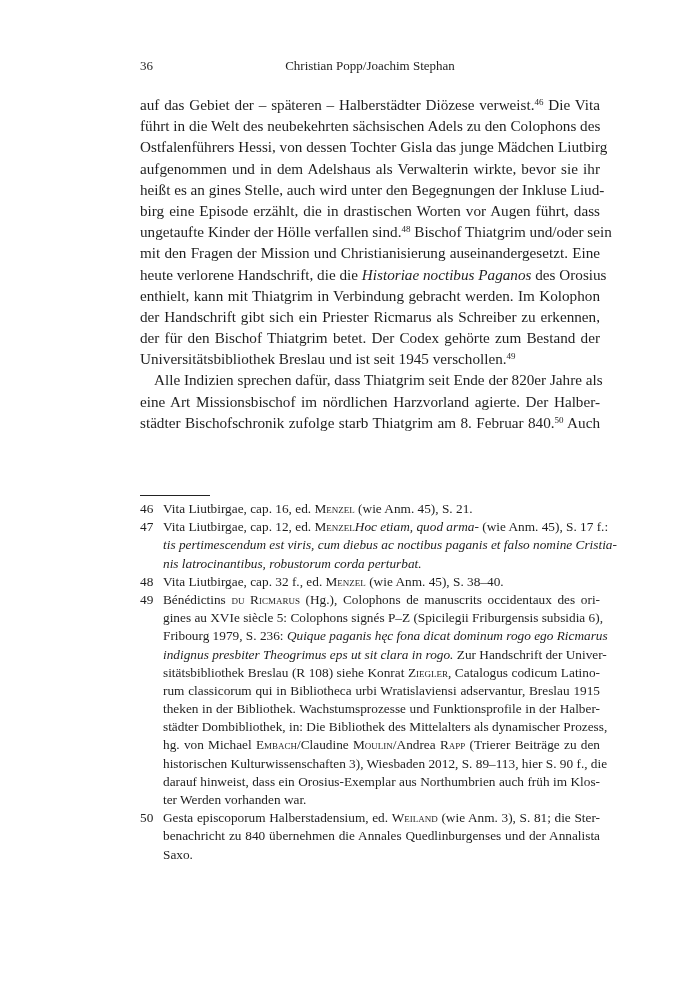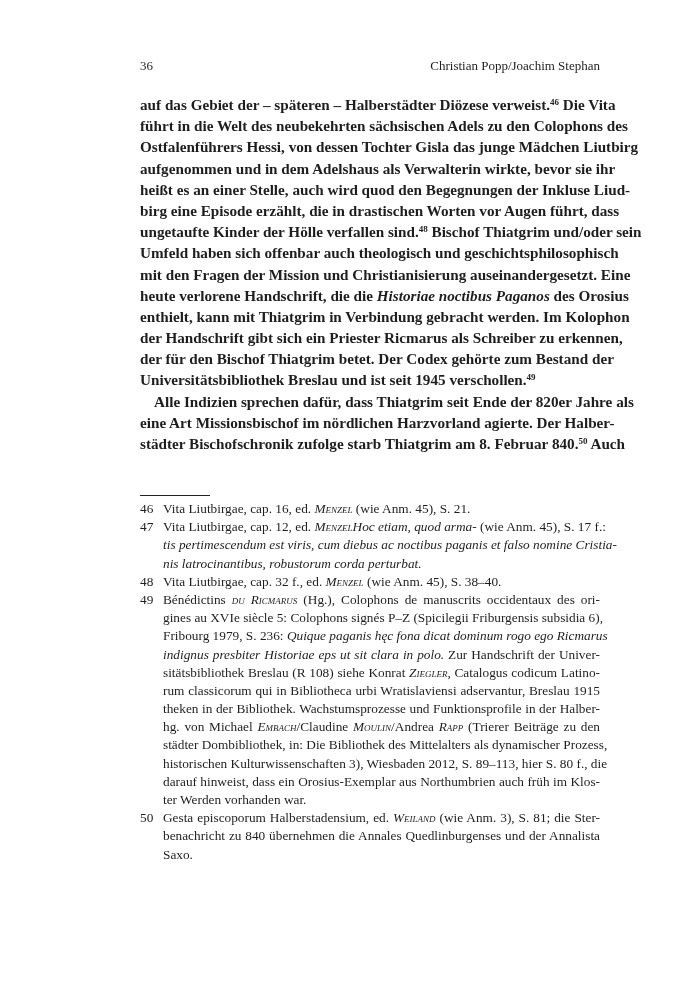--- a/index.html
+++ b/index.html
@@ -1,28 +1,28 @@
 <!DOCTYPE html>
 <html><head>
 <meta charset="utf-8">
 <style>
   html, body { margin: 0; padding: 0; background: #ffffff; }
   body { width: 700px; height: 988px; position: relative; overflow: hidden; color: #1e1e1e; font-family: "Liberation Serif", "DejaVu Serif", serif; }
   .page { position: absolute; left: 140px; top: 0; width: 460px; }
   .header { position: absolute; top: 58px; left: 0; width: 460px; height: 20px; font-size: 13px; }
   .header .pnum { position: absolute; left: 0; top: 0; }
-  .header .running { position: absolute; left: 0; width: 460px; text-align: right; top: 0; }
+  .header .running { position: absolute; left: 0; width: 460px; text-align: center; top: 0; }
   .body { position: absolute; top: 94px; left: 0; width: 460px; font-size: 15.2px; line-height: 21.2px; text-align: justify; }
   .body p { margin: 0; }
-  .line { display: block; text-align: justify; text-align-last: justify; white-space: nowrap; height: 21.2px; font-weight: bold; }
+  .line { display: block; text-align: justify; text-align-last: justify; white-space: nowrap; height: 21.2px; }
   .line.last { text-align-last: left; }
   .line.indent { padding-left: 14px; }
   sup { font-size: 9px; line-height: 0; vertical-align: 5px; }
   i { font-style: italic; }
-  .sc { font-variant: small-caps; font-style: italic; }
+  .sc { font-variant: small-caps; }
   .rule { position: absolute; top: 495px; left: 0; width: 70px; border-top: 1px solid #222; }
   .notes { position: absolute; top: 500px; left: 0; width: 460px; font-size: 13.3px; line-height: 18.2px; }
   .note { position: relative; padding-left: 23px; }
   .note .n { position: absolute; left: 0; top: 0; }
   .nline { display: block; text-align: justify; text-align-last: justify; white-space: nowrap; height: 18.2px; }
   .nline.last { text-align-last: left; }
 </style>
 </head>
 <body>
 
@@ -31,24 +31,23 @@
     <span class="pnum">36</span>
     <span class="running">Christian Popp/Joachim Stephan</span>
   </div>
 
   <div class="body">
     <p id="para1">
         <span class="line">auf das Gebiet der – späteren – Halberstädter Diözese verweist.<sup>46</sup> Die Vita</span>
         <span class="line">führt in die Welt des neubekehrten sächsischen Adels zu den Colophons des</span>
         <span class="line">Ostfalenführers Hessi, von dessen Tochter Gisla das junge Mädchen Liutbirg</span>
         <span class="line">aufgenommen und in dem Adelshaus als Verwalterin wirkte, bevor sie ihr</span>
-        <span class="line">heißt es an einer Stelle, auch wird quod den Begegnungen der Inkluse Liud-</span>
+        <span class="line">heißt es an gines Stelle, auch wird unter den Begegnungen der Inkluse Liud-</span>
         <span class="line">birg eine Episode erzählt, die in drastischen Worten vor Augen führt, dass</span>
         <span class="line">ungetaufte Kinder der Hölle verfallen sind.<sup>48</sup> Bischof Thiatgrim und/oder sein</span>
-        <span class="line">Umfeld haben sich offenbar auch theologisch und geschichtsphilosophisch</span>
         <span class="line">mit den Fragen der Mission und Christianisierung auseinandergesetzt. Eine</span>
         <span class="line">heute verlorene Handschrift, die die <i>Historiae noctibus Paganos</i> des Orosius</span>
         <span class="line">enthielt, kann mit Thiatgrim in Verbindung gebracht werden. Im Kolophon</span>
         <span class="line">der Handschrift gibt sich ein Priester Ricmarus als Schreiber zu erkennen,</span>
         <span class="line">der für den Bischof Thiatgrim betet. Der Codex gehörte zum Bestand der</span>
         <span class="line last">Universitätsbibliothek Breslau und ist seit 1945 verschollen.<sup>49</sup></span>
       </p>
     <p id="para2">
         <span class="line indent">Alle Indizien sprechen dafür, dass Thiatgrim seit Ende der 820er Jahre als</span>
         <span class="line">eine Art Missionsbischof im nördlichen Harzvorland agierte. Der Halber-</span>
@@ -71,27 +70,27 @@
       </div>
       <div class="note">
         <span class="n">48</span>
         <span class="nline last">Vita Liutbirgae, cap. 32 f., ed. <span class="sc">Menzel</span> (wie Anm. 45), S. 38–40.</span>
       </div>
       <div class="note">
         <span class="n">49</span>
         <span class="nline">Bénédictins <span class="sc">du Ricmarus</span> (Hg.), Colophons de manuscrits occidentaux des ori-</span>
         <span class="nline">gines au XVIe siècle 5: Colophons signés P–Z (Spicilegii Friburgensis subsidia 6),</span>
         <span class="nline">Fribourg 1979, S. 236: <i>Quique paganis hęc fona dicat dominum rogo ego Ricmarus</i></span>
-        <span class="nline"><i>indignus presbiter Historiae eps ut sit clara in polo.</i> Zur Handschrift der Univer-</span>
+        <span class="nline"><i>indignus presbiter Theogrimus eps ut sit clara in rogo.</i> Zur Handschrift der Univer-</span>
         <span class="nline">sitätsbibliothek Breslau (R 108) siehe Konrat <span class="sc">Ziegler</span>, Catalogus codicum Latino-</span>
         <span class="nline">rum classicorum qui in Bibliotheca urbi Wratislaviensi adservantur, Breslau 1915</span>
         <span class="nline">theken in der Bibliothek. Wachstumsprozesse und Funktionsprofile in der Halber-</span>
+        <span class="nline">städter Dombibliothek, in: Die Bibliothek des Mittelalters als dynamischer Prozess,</span>
         <span class="nline">hg. von Michael <span class="sc">Embach</span>/Claudine <span class="sc">Moulin</span>/Andrea <span class="sc">Rapp</span> (Trierer Beiträge zu den</span>
-        <span class="nline">städter Dombibliothek, in: Die Bibliothek des Mittelalters als dynamischer Prozess,</span>
-        <span class="nline">historischen Kulturwissenschaften 3), Wiesbaden 2012, S. 89–113, hier S. 80 f., die</span>
+        <span class="nline">historischen Kulturwissenschaften 3), Wiesbaden 2012, S. 89–113, hier S. 90 f., die</span>
         <span class="nline">darauf hinweist, dass ein Orosius-Exemplar aus Northumbrien auch früh im Klos-</span>
         <span class="nline last">ter Werden vorhanden war.</span>
       </div>
       <div class="note">
         <span class="n">50</span>
         <span class="nline">Gesta episcoporum Halberstadensium, ed. <span class="sc">Weiland</span> (wie Anm. 3), S. 81; die Ster-</span>
         <span class="nline">benachricht zu 840 übernehmen die Annales Quedlinburgenses und der Annalista</span>
         <span class="nline last">Saxo.</span>
       </div>
     </div>

